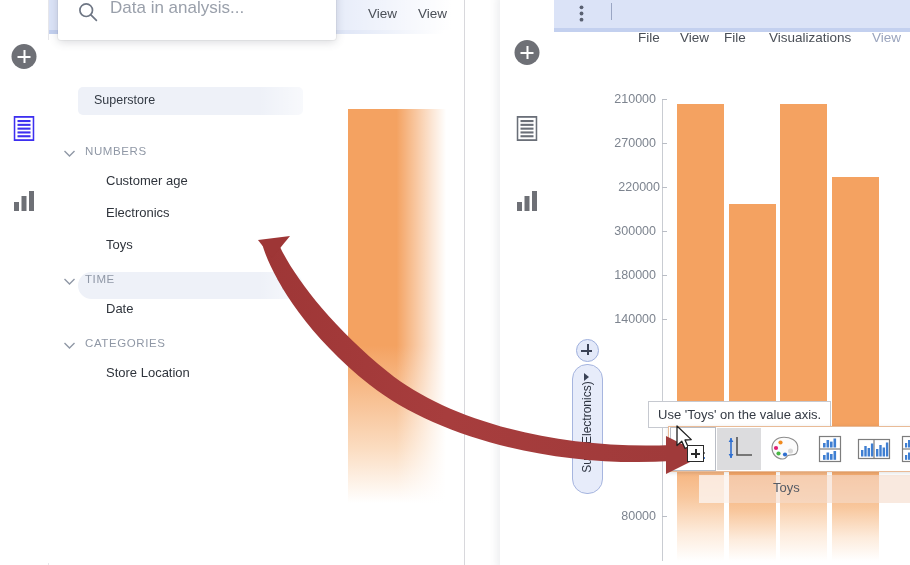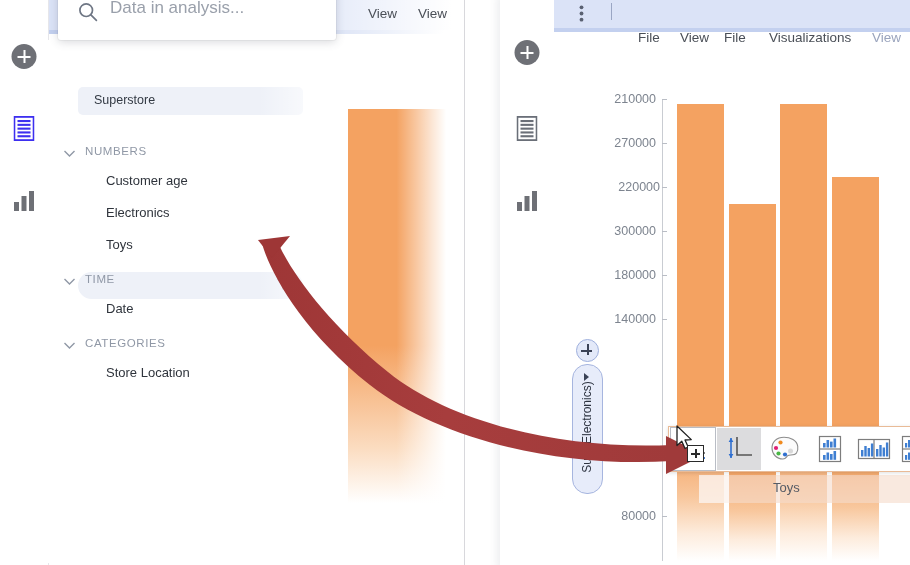--- a/index.html
+++ b/index.html
@@ -306,20 +306,21 @@
 
     </div>
     <div id="xaxis-zone-highlight"></div>
 
     <div id="axis-plus"></div>
     <div id="yaxis-pill">
       <span class="tri"></span>
       <span id="yaxis-label">Sum(Electronics)</span>
     </div>
 
+    <div id="tooltip">Use 'Toys' on the value axis.</div>
 
     <div id="mini-toolbar">
       <div class="tb sel">
         <svg width="30" height="26" viewBox="0 0 30 26">
           <path d="M5 3 L5 17 L27 17" fill="none" stroke="#555" stroke-width="1.6"></path>
           <line x1="5" y1="22" x2="27" y2="22" stroke="#2f6fd0" stroke-width="1.6"></line>
           <path d="M5 22 L9 19.5 L9 24.5 Z" fill="#2f6fd0"></path>
           <path d="M27 22 L23 19.5 L23 24.5 Z" fill="#2f6fd0"></path>
         </svg>
       </div>

